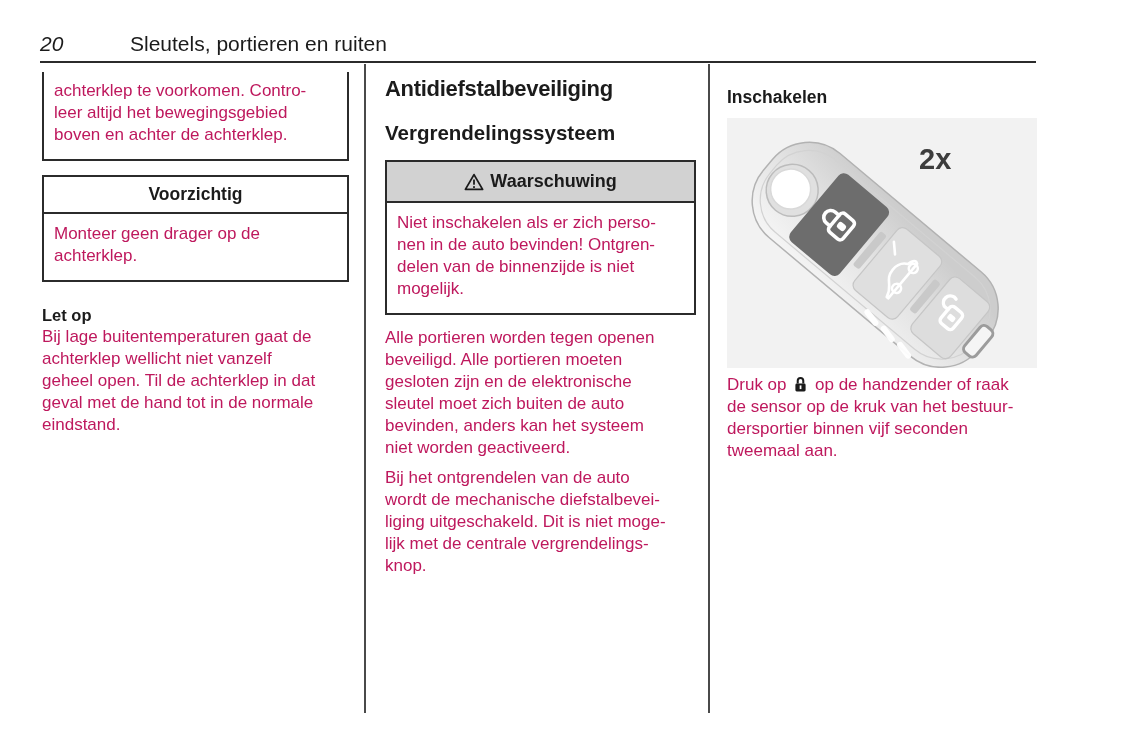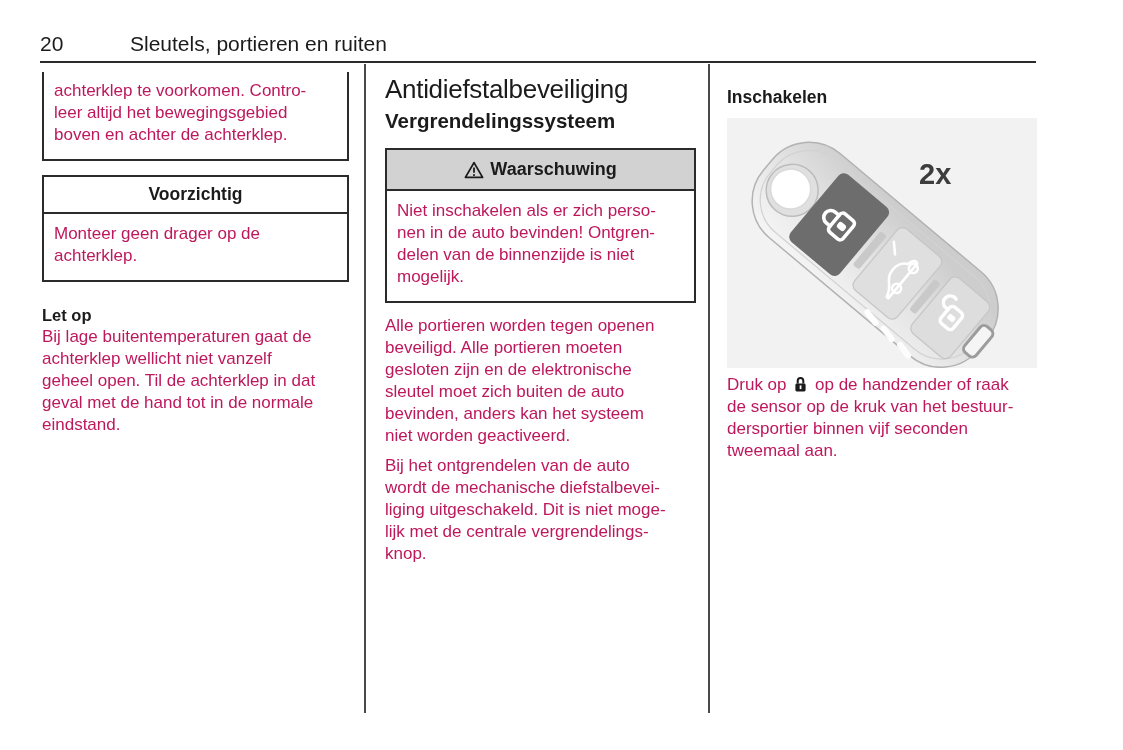--- a/index.html
+++ b/index.html
@@ -1,21 +1,21 @@
 <!DOCTYPE html>
 <html><head>
 <meta charset="utf-8">
 <style>
   * { margin:0; padding:0; box-sizing:border-box; }
   html,body { background:#ffffff; }
   .page {
     position:relative; width:1123px; height:750px; background:#ffffff;
     font-family:"Liberation Sans", sans-serif; color:#1b1b1b; overflow:hidden;
   }
-  .hdr-num  { position:absolute; left:40px;  top:32px; font-size:21px; }
+  .hdr-num  { position:absolute; left:40px;  top:32px; font-size:21px;font-style:italic; }
   .hdr-title{ position:absolute; left:130px; top:32px; font-size:21px; }
   .hdr-rule { position:absolute; left:40px; top:61px; width:996px; height:2px; background:#2b2b2b; }
   .col-div  { position:absolute; top:64px; width:2px; height:649px; background:#4a4a4a; }
   .col-div.d1 { left:364px; }
   .col-div.d2 { left:708px; }
 
   .col { position:absolute; top:70px; }
   .col.left   { left:42px;  width:307px; }
   .col.middle { left:385px; width:311px; }
   .col.right  { left:727px; width:310px; }
@@ -27,34 +27,34 @@
   .box { border:2px solid #2b2b2b; }
   .box.continued { border-top:none; margin-top:2px; padding:8px 10px 13px 10px; }
   .box.caution { margin-top:14px; }
   .box-title { text-align:center; font-weight:bold; font-size:17.5px; padding:7px 0;
                border-bottom:2px solid #2b2b2b; }
   .box-body { padding:9px 10px 13px 10px; }
 
   .note { margin-top:22px; }
   .note-title { font-weight:bold; font-size:16.5px; line-height:22px; }
 
-  h1 { font-size:26px; font-weight:normal; letter-spacing:-0.3px; margin:4px 0 4px 0; line-height:30px; }
+  h1 { font-size:22px; font-weight:bold; letter-spacing:-0.3px; margin:4px 0 16px 0; line-height:30px; }
   h2 { font-size:20.5px; font-weight:bold; margin:0 0 15px 0; line-height:25px; }
   h3 { font-size:17.5px; font-weight:bold; margin:16px 0 10px 0; line-height:22px; }
 
   .warn-head {
     display:flex; align-items:center; justify-content:center; gap:6px;
     background:#d2d2d2; border-bottom:2px solid #2b2b2b;
     font-weight:bold; font-size:18px; padding:9px 0;
   }
   .para { margin-top:12px; }
   .para + .para { margin-top:8px; }
 
   .fob-figure { position:relative; width:310px; height:250px; background:#f2f2f2; margin-top:8px; }
-  .fig-label { position:absolute; left:192px; top:40px; font-size:29px; font-weight:bold; color:#3d3d3d; }
+  .fig-label { position:absolute; left:192px; top:25px; font-size:29px; font-weight:bold; color:#3d3d3d; }
 
   .inline-lock { margin:0 3px; vertical-align:-2px; }
 </style>
 </head>
 <body>
 
 <div class="page">
 
   <span class="hdr-num">20</span>
   <span class="hdr-title">Sleutels, portieren en ruiten</span>

